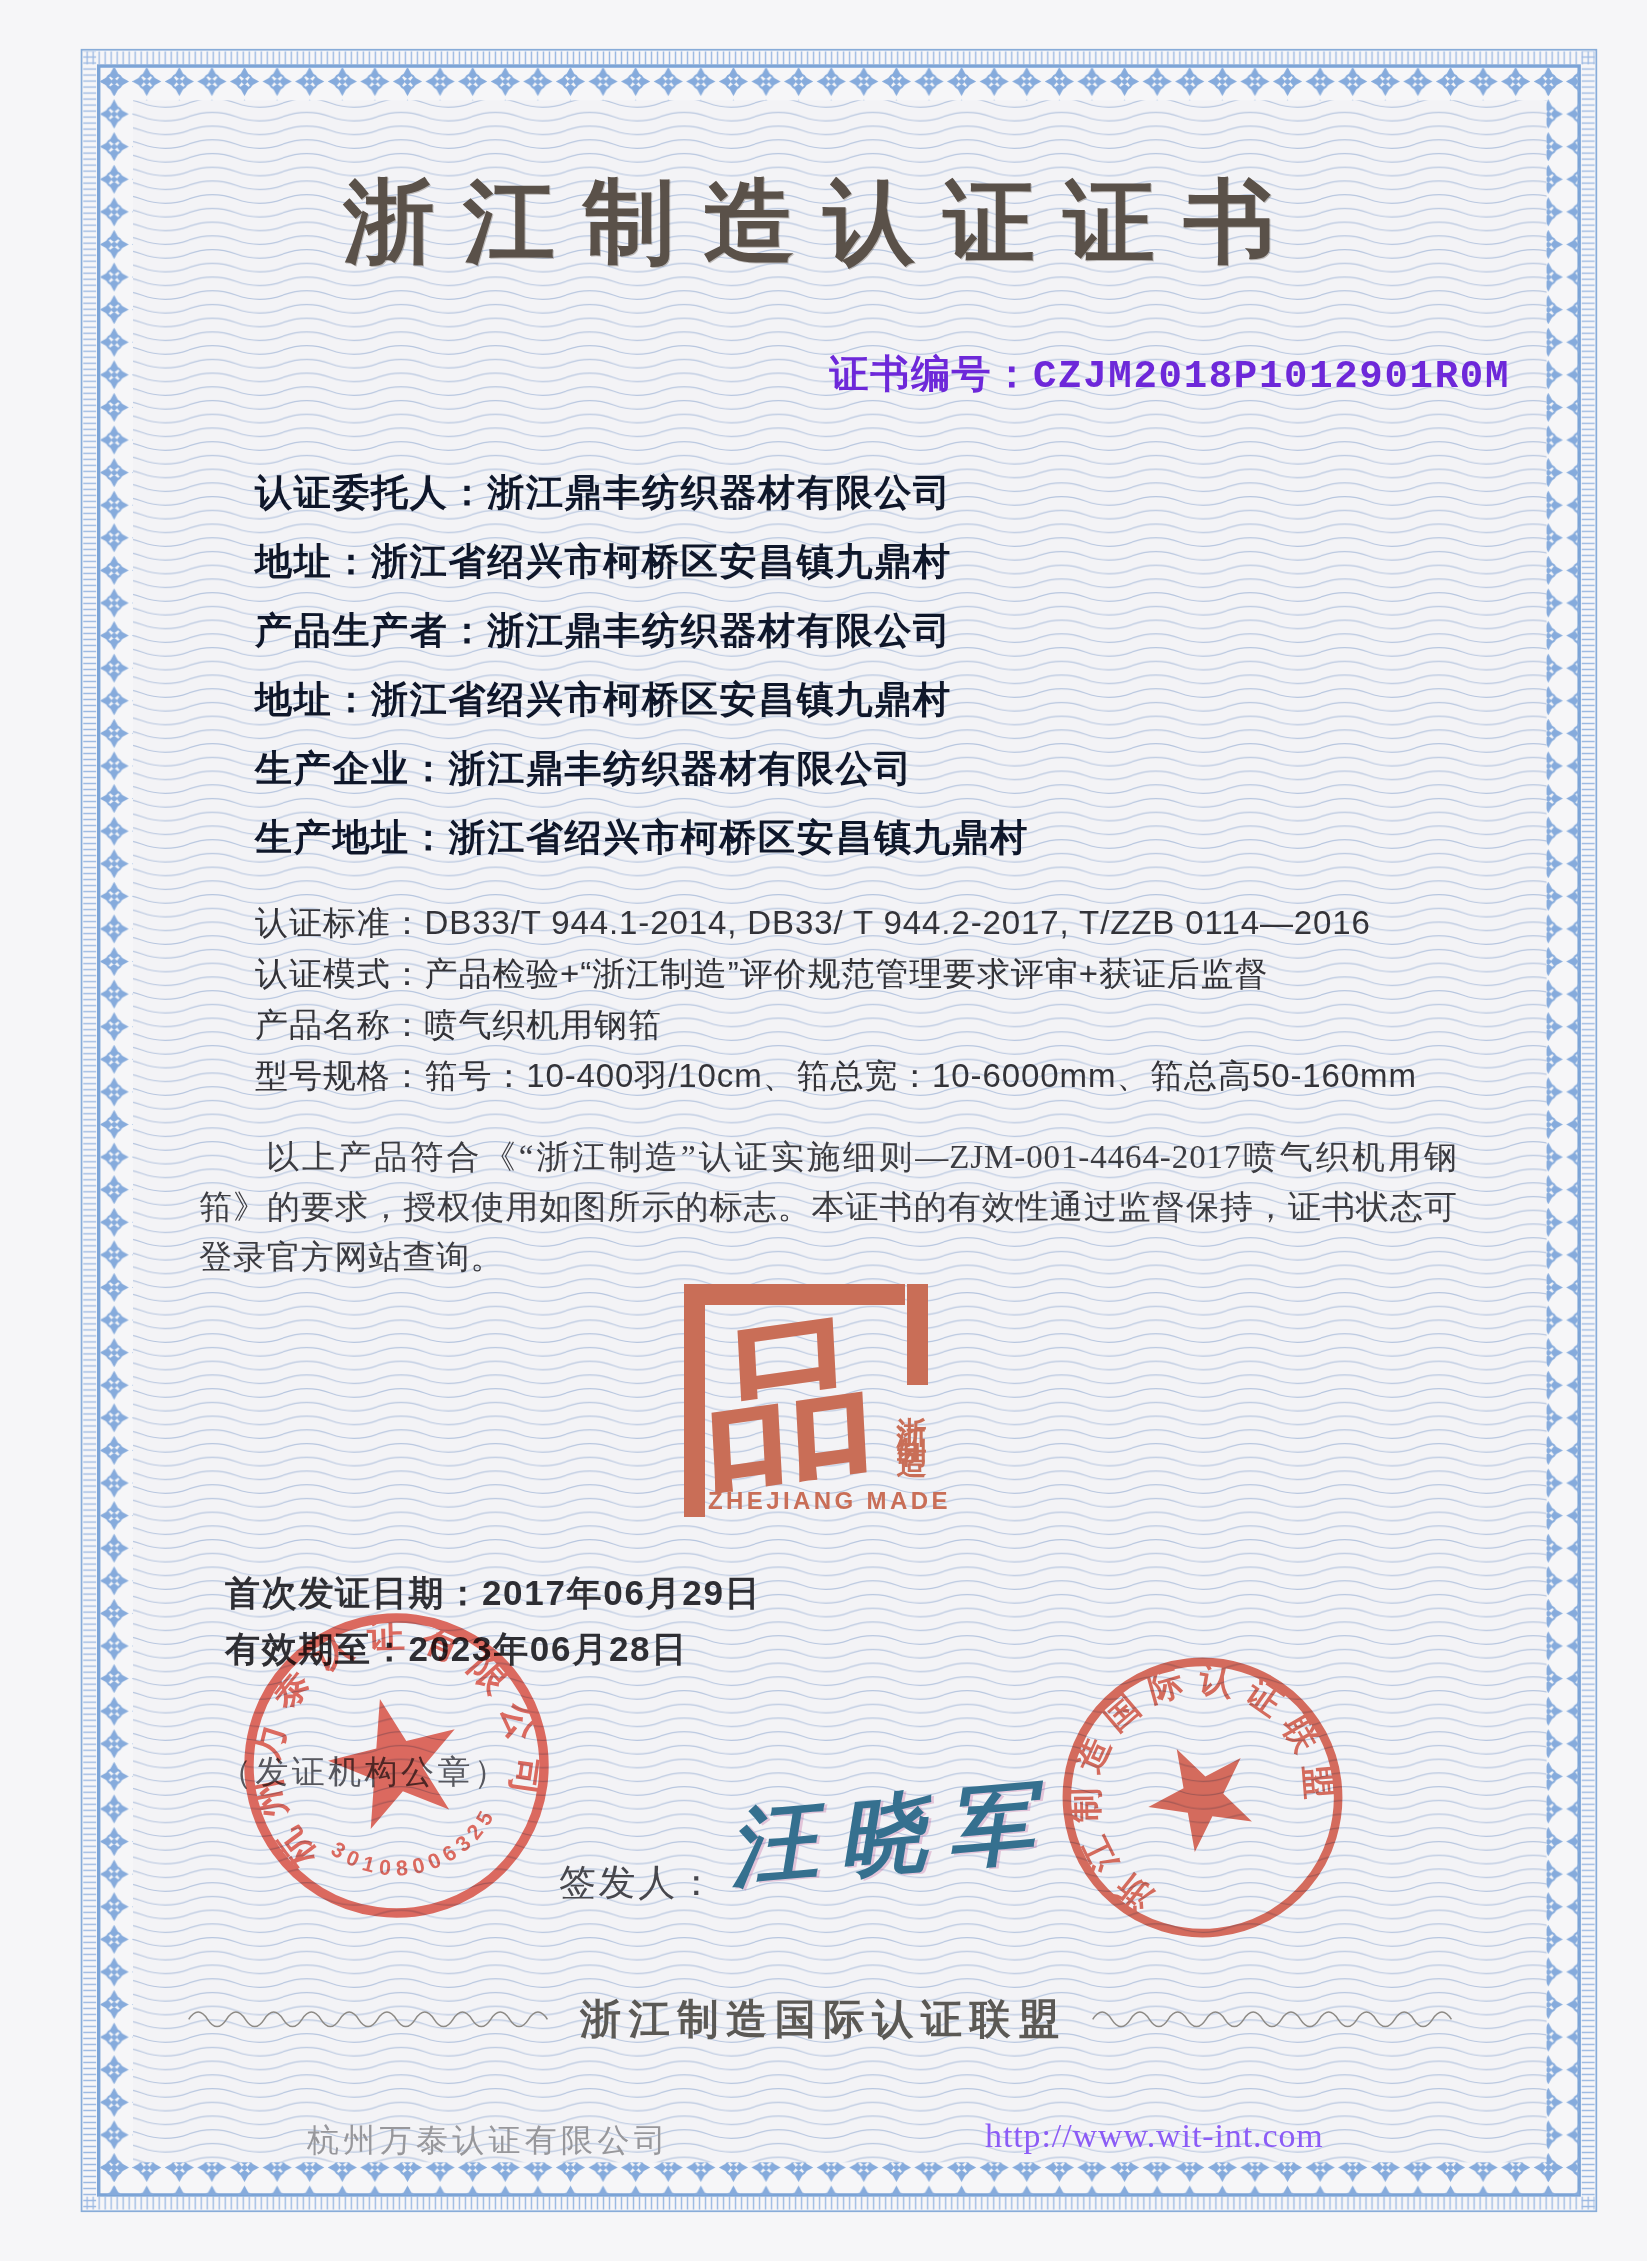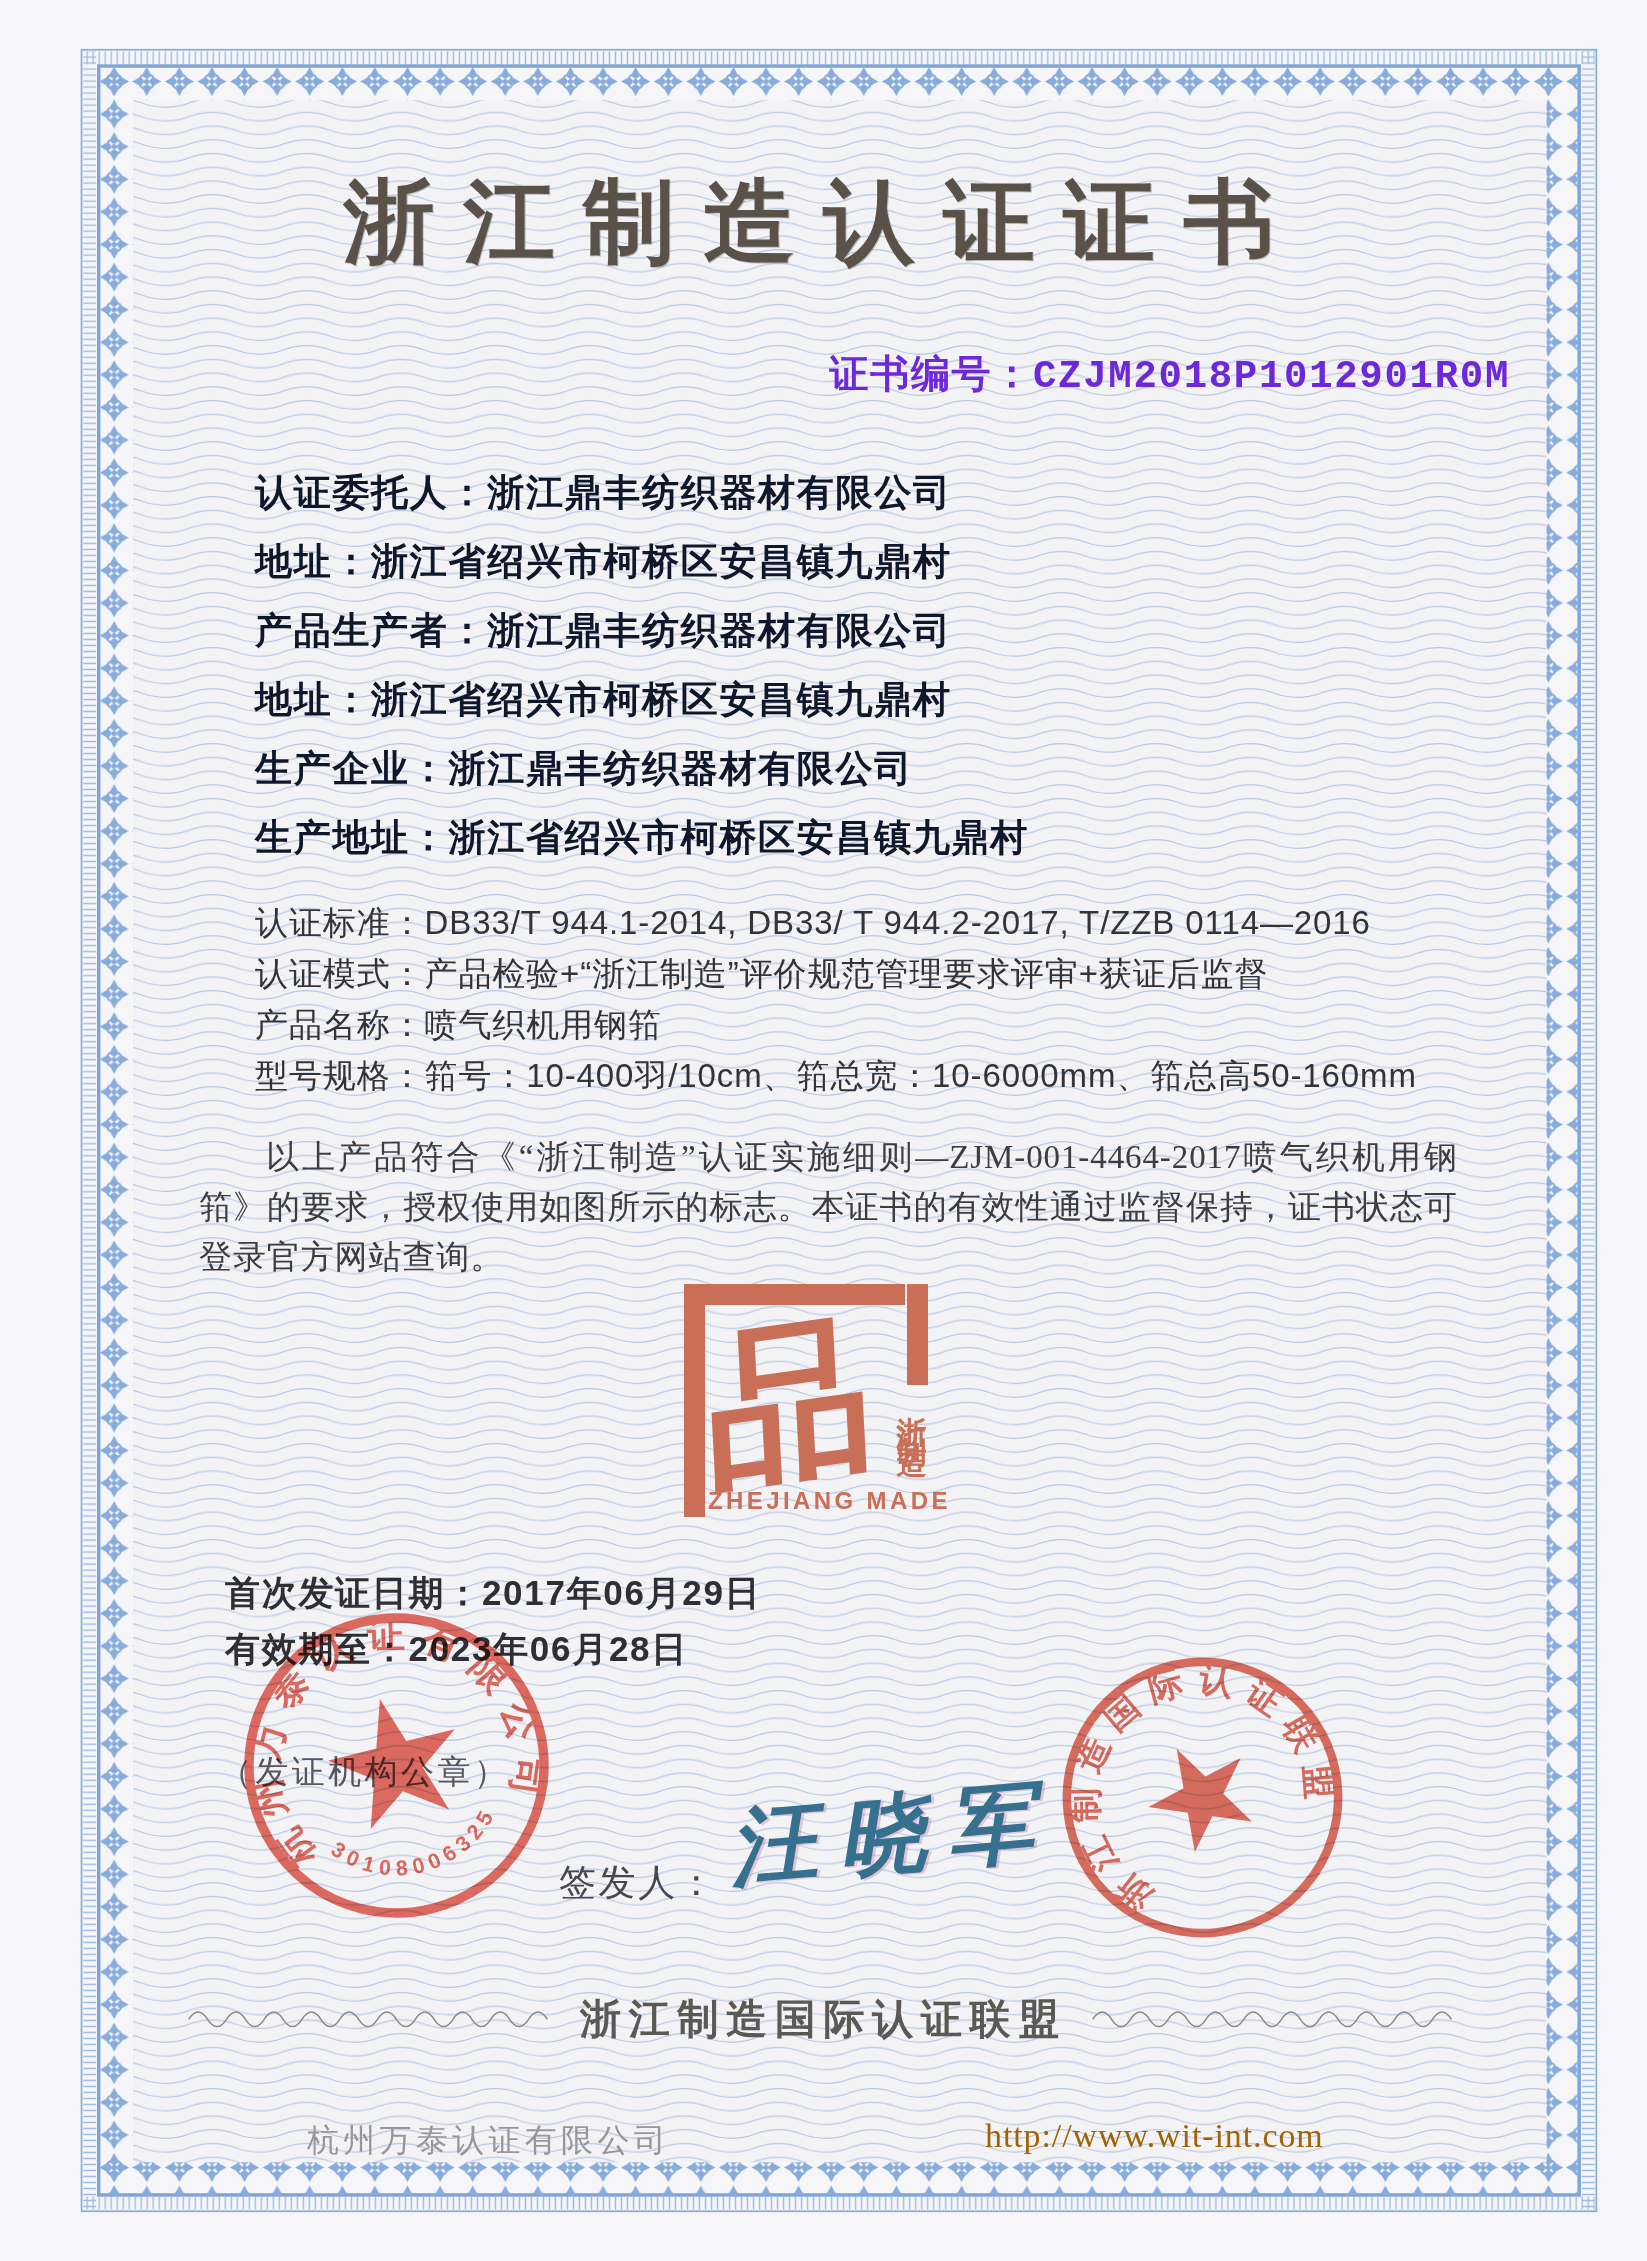--- a/index.html
+++ b/index.html
@@ -78,21 +78,21 @@
     justify-content:center; gap:24px; z-index:2;
   }
   .footer-alliance .head {
     font-size:41px; font-weight:700; color:#5b5955; letter-spacing:7.7px;
     white-space:nowrap;
   }
   .footer-company { left:307px; top:2119px; font-size:32px; color:#97979b;
     letter-spacing:4.3px; }
   .footer-site { left:985px; top:2117px;
     font-family:"Liberation Serif","DejaVu Serif",serif;
-    font-size:34px; color:#a16207; letter-spacing:0.9px;text-align:right; }
+    font-size:34px; color:#8b5cf6; letter-spacing:0.9px;text-align:right; }
 </style>
 </head>
 <body>
 
 <div id="page">
 
   <svg id="bg-svg" width="1647" height="2261" viewBox="0 0 1920 2636">
     <defs>
       <pattern id="wave" width="110" height="16" patternUnits="userSpaceOnUse">
         <path d="M0 8 C18 1.5 37 1.5 55 8 C73 14.5 92 14.5 110 8" fill="none" stroke="#b7c6df" stroke-width="1.4"></path>

